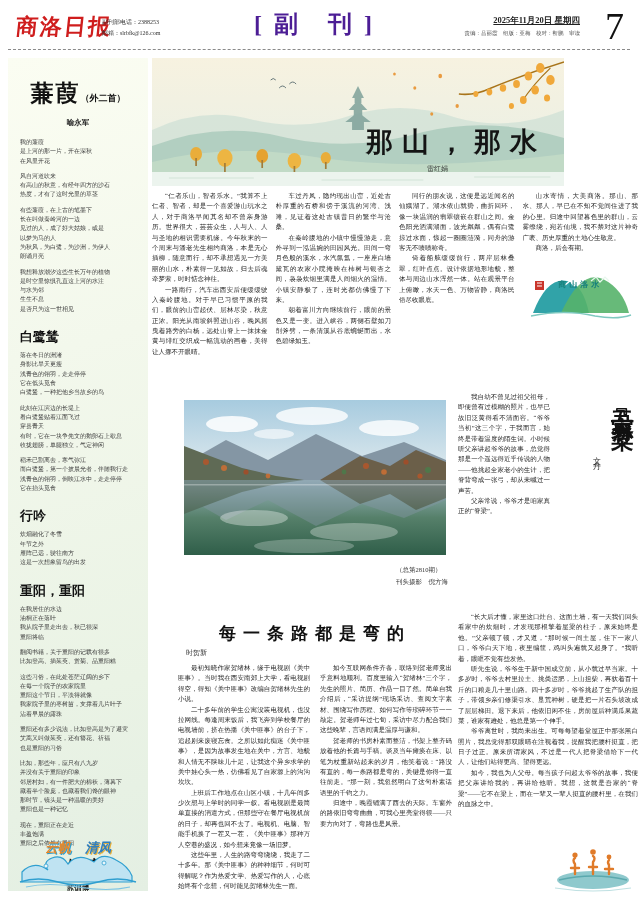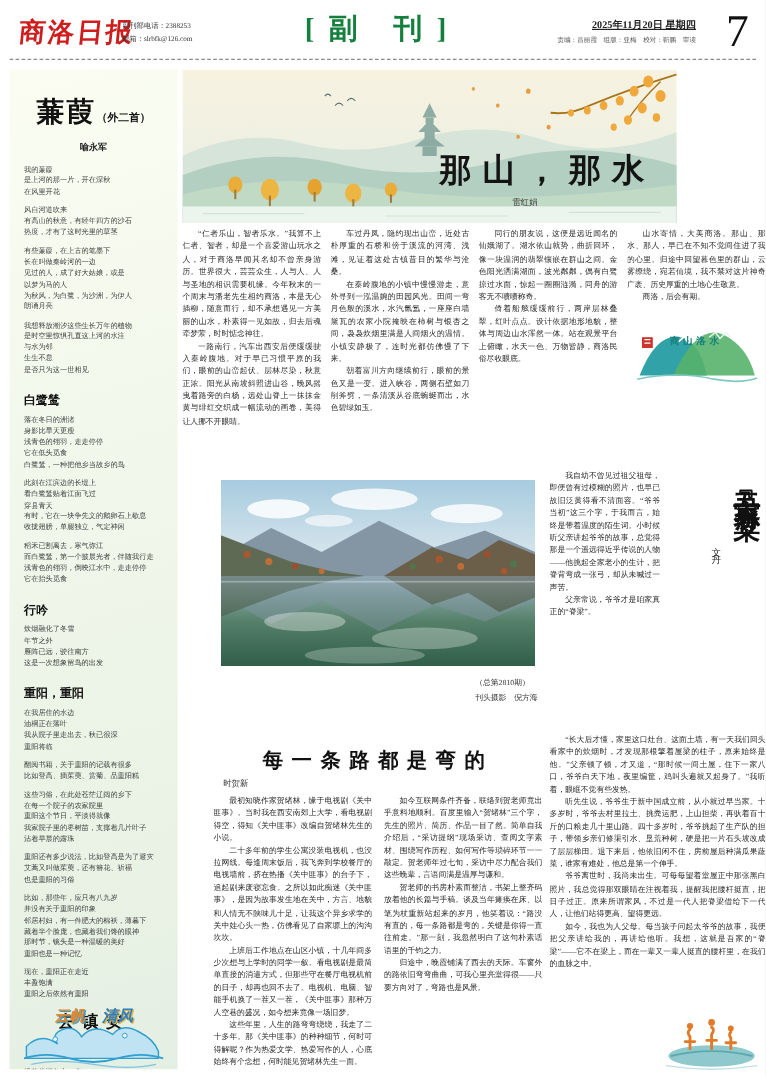--- a/index.html
+++ b/index.html
@@ -4,37 +4,37 @@
 <style>
   html,body{margin:0;padding:0;background:#f4f4f2;}
   #page{position:relative;width:638px;height:897px;background:#ffffff;margin:0 auto;
         font-family:"Liberation Serif","DejaVu Serif",serif;color:#222;overflow:hidden;}
   .abs{position:absolute;}
   
   #masthead{left:16px;top:12px;font-size:22px;font-weight:900;color:#cf1d1d;
             transform:skewX(-6deg);letter-spacing:2px;}
   #contact{left:102px;top:17px;font-size:6px;line-height:1.8;color:#333;}
   #section-title{left:50%;top:8px;transform:translateX(-50%);font-size:24px;
-                 letter-spacing:12px;color:#15803d;font-weight:600;white-space:nowrap;}
+                 letter-spacing:12px;color:#4c1d95;font-weight:600;white-space:nowrap;}
   #dateblock{right:58px;top:15px;text-align:right;}
   #date-line{font-size:8.5px;font-weight:bold;color:#222;text-decoration:underline;}
   #staff-line{font-size:5.5px;color:#555;margin-top:3px;}
   #page-num{right:14px;top:4px;font-size:38px;color:#111;font-weight:400;}
   #header-rule{left:8px;right:8px;top:49px;border-top:1px dashed #8a8a8a;height:0;}
   
   #left-panel{left:8px;top:58px;width:140px;height:833px;overflow:hidden;
       background:linear-gradient(165deg,#fbfdf2 0%,#f3f8ec 35%,#eaf3e5 75%,#e4efe3 100%);
       padding:14px 10px 0 10px;box-sizing:border-box;}
   .poem-title-row{text-align:center;margin-top:6px;}
   .poem-title-big{font-size:23px;font-weight:900;letter-spacing:2px;color:#111;}
   .poem-title-suffix{font-size:9px;font-weight:bold;color:#111;}
   .poem-author{text-align:center;font-size:7.5px;font-weight:bold;color:#222;margin:9px 0 10px 0;}
   .poem-body{font-size:6px;line-height:1.55;color:#3d3d3d;padding:0 2px;}
   .poem-line{white-space:normal;}
-  .poem-sub{font-size:10px;font-weight:900;color:#111;margin:7px 0 4px 0;}
+  .poem-sub{font-size:13px;font-weight:900;color:#111;margin:7px 0 4px 0;}
   .poem-gap{height:6px;}
   .poem-title2{text-align:center;font-size:14px;font-weight:900;letter-spacing:6px;color:#111;margin-top:8px;}
   #wave-ornament{left:18px;top:838px;width:120px;height:54px;}
   .wave-words{position:absolute;left:0;top:0;width:100%;text-align:center;font-weight:900;font-style:italic;}
   .wave-w1{color:#e8882a;text-shadow:1px 1px 0 #2f9fd0;font-size:13px;margin-right:14px;}
   .wave-w2{color:#2f7fc0;text-shadow:1px 1px 0 #e8b13a;font-size:13px;}
   
   #banner{left:152px;top:58px;width:412px;height:128px;overflow:hidden;}
   #banner-title{right:18px;top:66px;font-size:27px;font-weight:900;color:#141414;
                 letter-spacing:9px;white-space:nowrap;}

